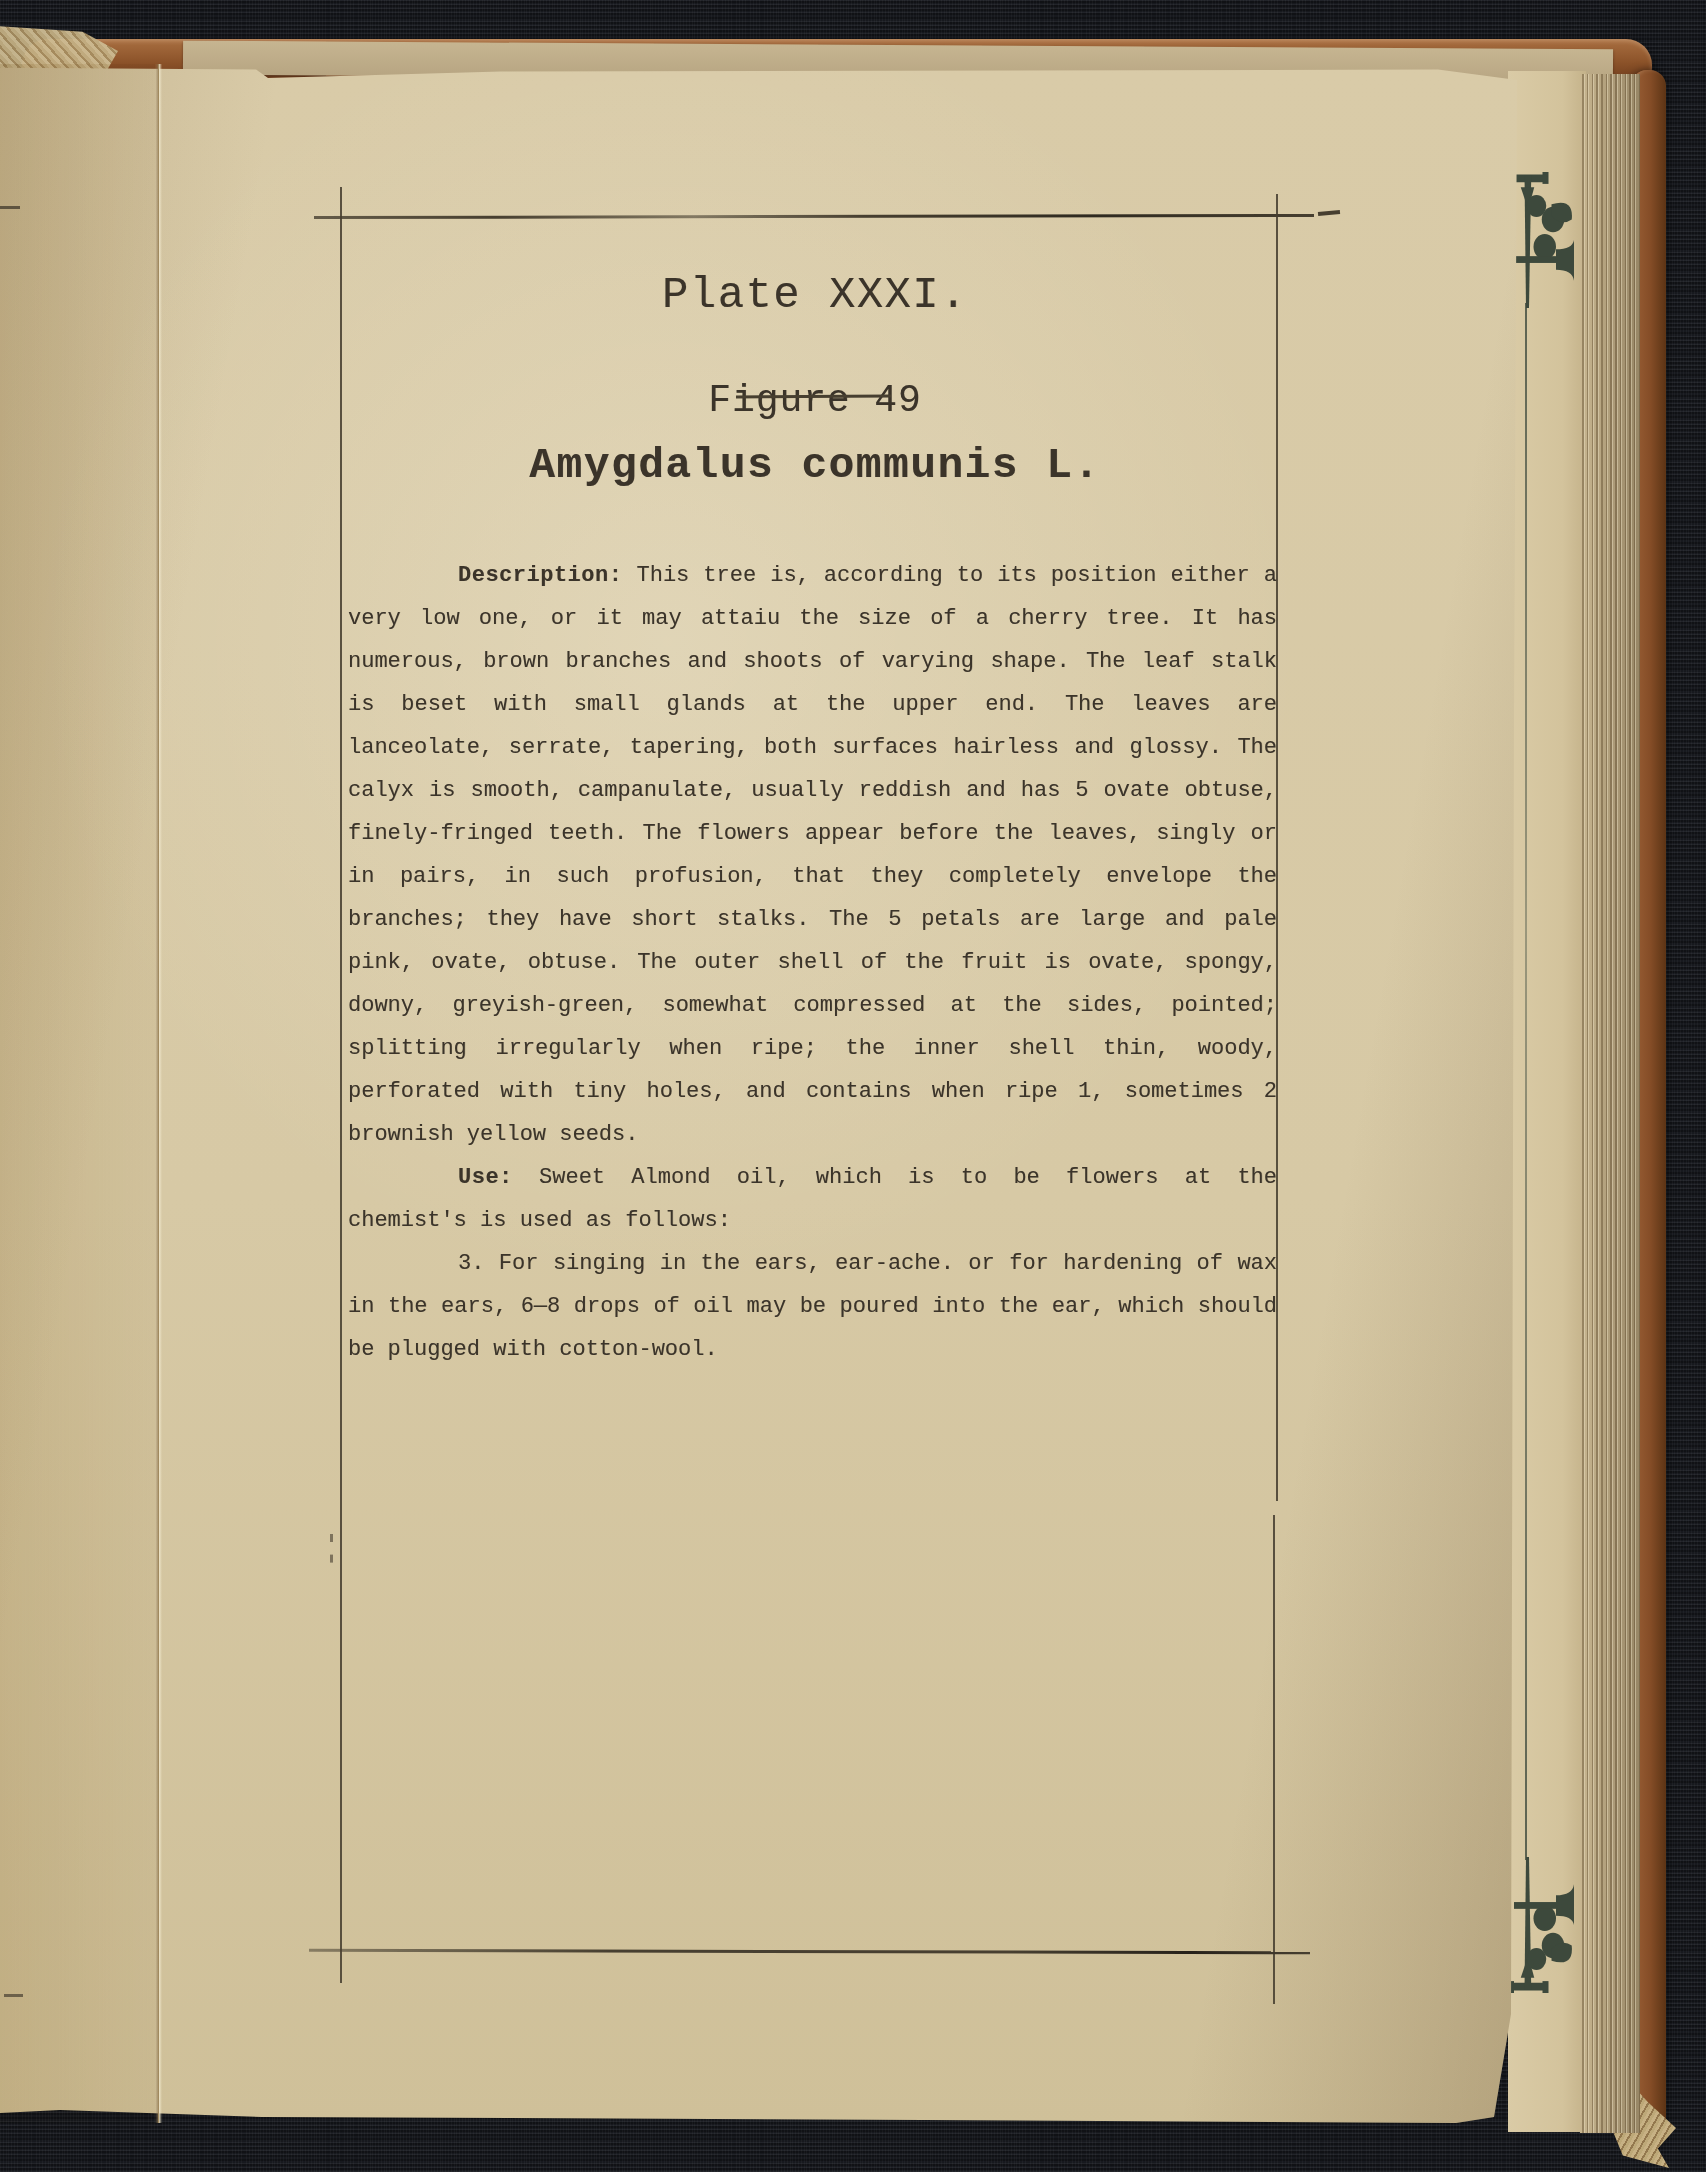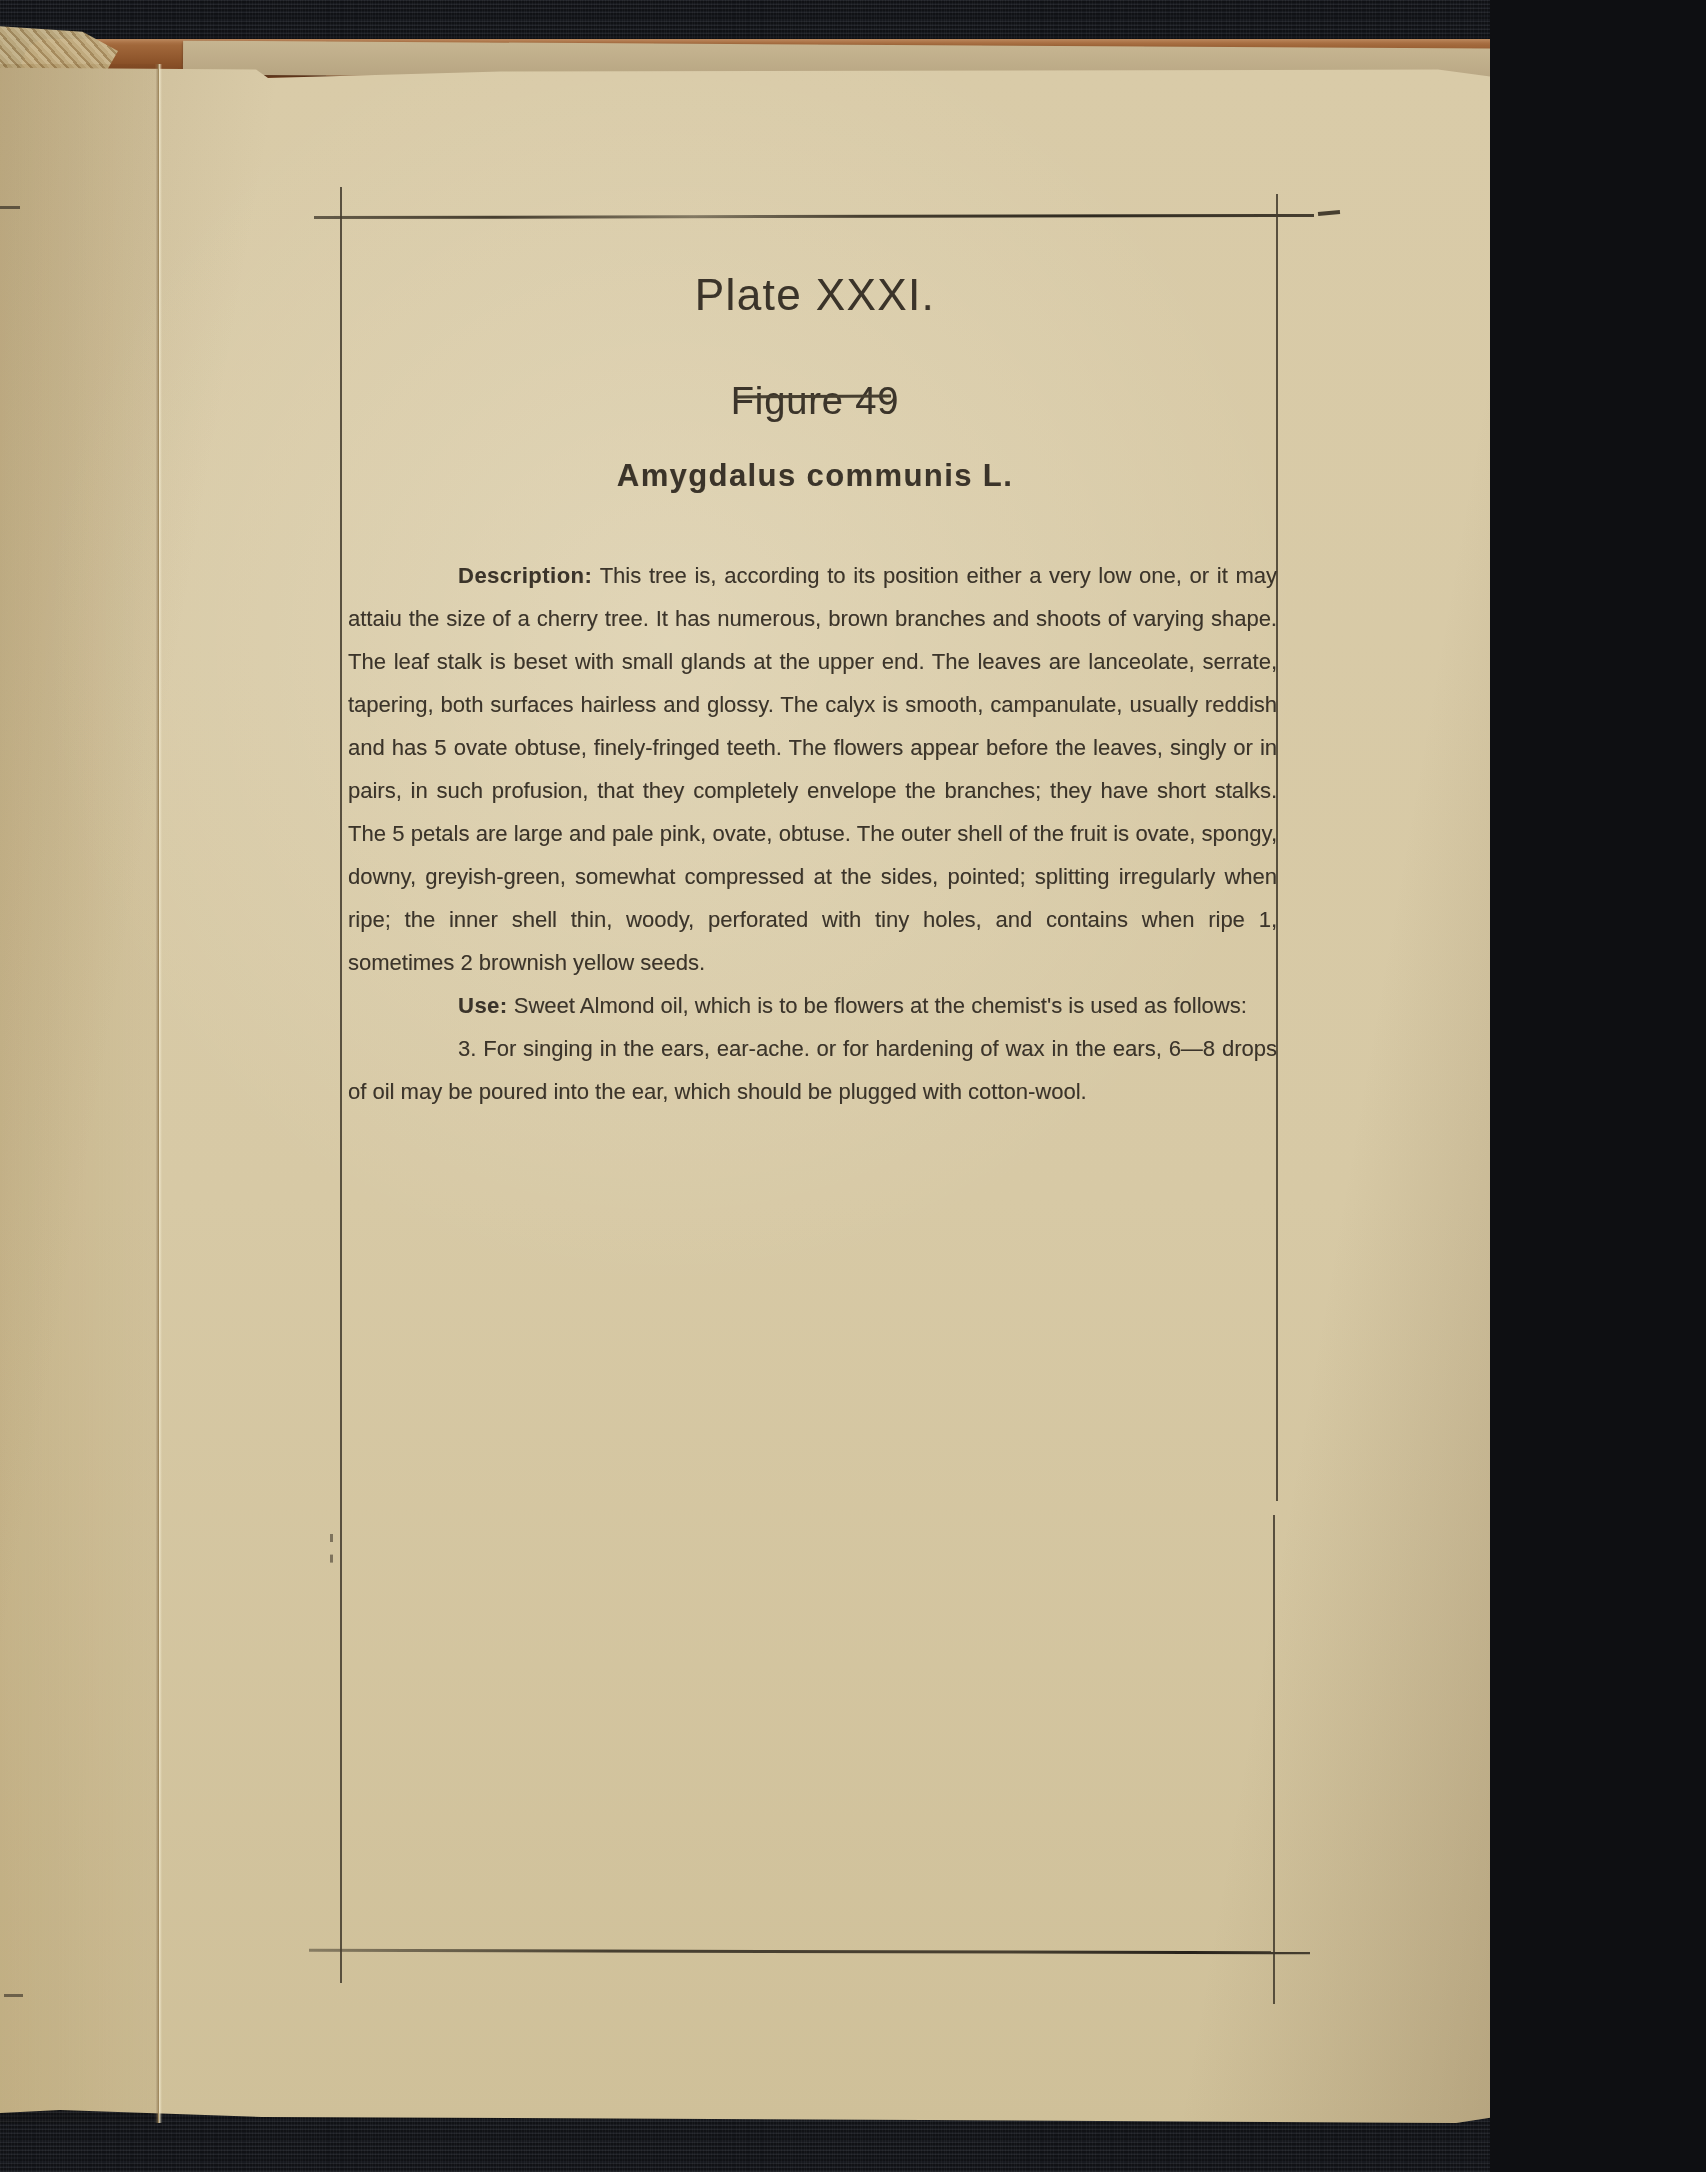--- a/index.html
+++ b/index.html
@@ -1,18 +1,18 @@
 <!DOCTYPE html>
 <html style="font-size:7.5px"><head>
 <meta charset="utf-8">
 <style>
   html,body{margin:0;padding:0;background:#0e0f12;}
   #shot{
-    position:relative;width:1490px;height:2172px;overflow:hidden;
-    font-family:Liberation Sans, sans-serif;
+    position:relative;width:1706px;height:2172px;overflow:hidden;
+    font-family:Liberation Mono, monospace;
     background-color:#17191e;
     background-image:
       repeating-linear-gradient(0deg, rgba(205,210,222,0.06) 0 0.9px, transparent 0.9px 4.2px),
       repeating-linear-gradient(90deg, rgba(255,255,255,0.035) 0 0.9px, transparent 0.9px 2.8px),
       repeating-linear-gradient(0deg, transparent 0 2.3px, rgba(0,0,0,0.30) 2.3px 4.2px);
   }
   .abs{position:absolute;}
   
   .leather-top{
     left:22.4px;top:39px;width:1630px;height:55px;border-radius:26px;
@@ -94,21 +94,21 @@
     background:linear-gradient(90deg,#473f3088 0%,#473f30 30%,#473f30 70%,#26211a 88%,#473f30 100%);}
   .dash-far-left-bottom{left:3.7px;top:1994px;width:19.6px;height:2.8px;opacity:.7;}
   .colon-mark{left:330px;top:1534px;width:3.3px;height:7.5px;background:#5a5140;
     box-shadow:0 20.6px 0 0 #5a5140;opacity:.7;}
   
   .txt{color:#3b342a;text-shadow:0.3px 0.4px 0 rgba(59,52,42,0.30);}
   .center-block{left:327px;width:976px;text-align:center;line-height:1;}
   .plate-title{top:273px;font-size:44px;letter-spacing:1.4px;}
   .figure-caption{top:346px;font-size:38px;letter-spacing:0.9px;margin-top:36px;}
   .title-divider{left:736px;top:395px;width:155px;height:2.8px;background:#473f30;transform:rotate(-.4deg);}
-  .species-title{top:460px;font-size:31px;font-weight:bold;letter-spacing:1.4px;}
+  .species-title{top:444px;font-size:43px;font-weight:bold;letter-spacing:1.4px;}
   .common-name{top:520px;font-size:33px;font-weight:bold;letter-spacing:0.9px;}
   .body-text{left:348px;top:554px;width:929px;font-size:22px;line-height:43px;text-align:justify;}
   .body-text p{margin:0;text-indent:110px;}
   .body-text b{font-weight:bold;letter-spacing:0.5px;}
 </style>
 </head>
 <body>
 
 <div id="shot">
 

